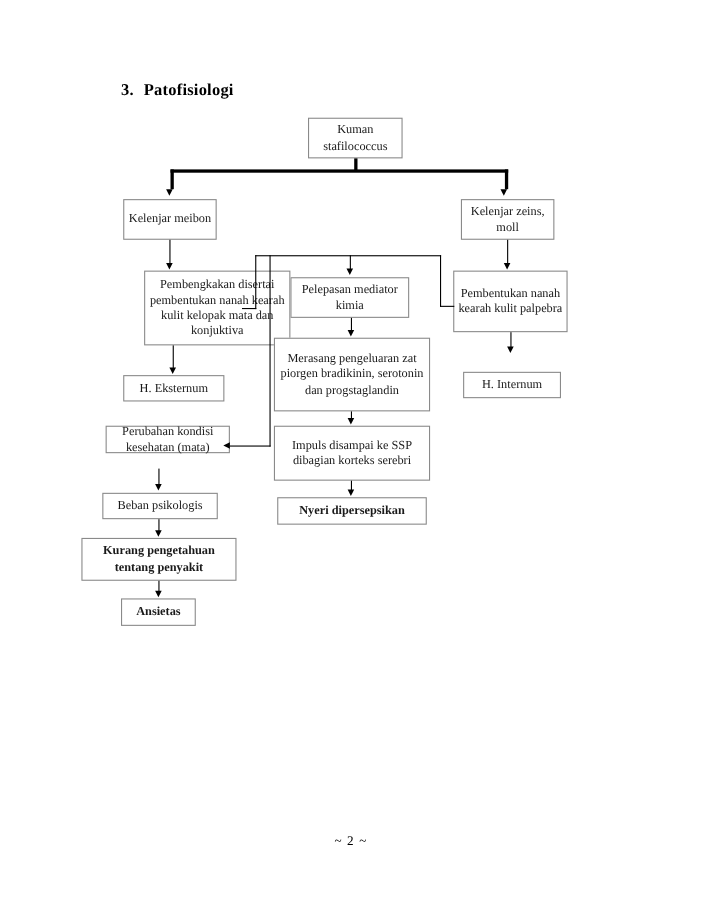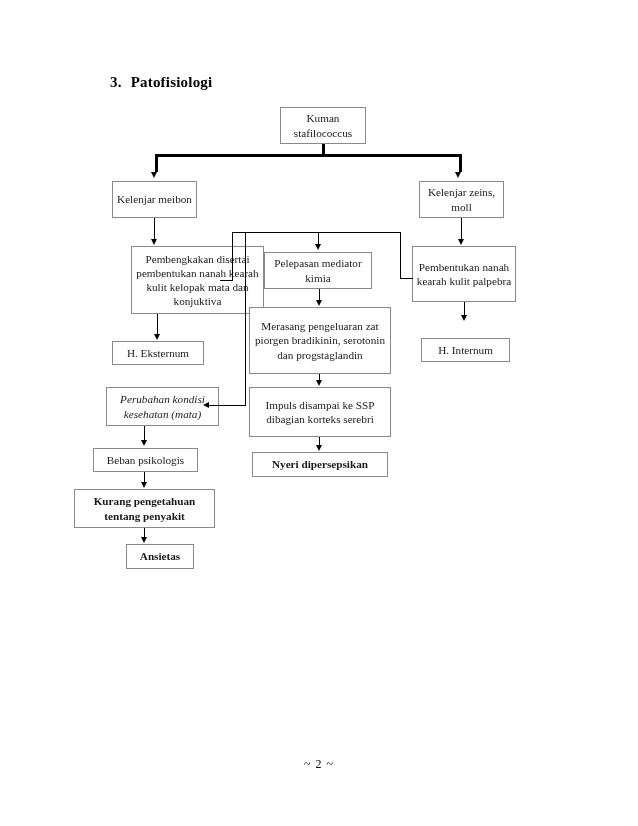--- a/index.html
+++ b/index.html
@@ -124,41 +124,41 @@
   </div>
 
   <div class="node" style="left:249px; top:307px; width:142px; height:67px;">
     <span class="txt">Merasang pengeluaran zat piorgen bradikinin, serotonin dan progstaglandin</span>
   </div>
 
   <div class="node" style="left:421px; top:322px; width:89px; height:24px;margin-top:16px;">
     <span class="txt">H. Internum</span>
   </div>
 
-  <div class="node" style="left:106px; top:387px; width:113px; height:39px;font-style:italic;">
+  <div class="node" style="left:96px; top:387px; width:113px; height:25px;">
     <span class="txt">Perubahan kondisi kesehatan (mata)</span>
   </div>
 
   <div class="node" style="left:249px; top:387px; width:142px; height:50px;">
     <span class="txt">Impuls disampai ke SSP dibagian korteks serebri</span>
   </div>
 
   <div class="node" style="left:93px; top:448px; width:105px; height:24px;">
     <span class="txt">Beban psikologis</span>
   </div>
 
   <div class="node bold" style="left:252px; top:452px; width:136px; height:25px;">
     <span class="txt">Nyeri dipersepsikan</span>
   </div>
 
   <div class="node bold" style="left:74px; top:489px; width:141px; height:39px;">
     <span class="txt">Kurang pengetahuan tentang penyakit</span>
   </div>
 
-  <div class="node bold" style="left:110px; top:544px; width:68px; height:25px;margin-left:16px;">
+  <div class="node bold" style="left:110px; top:544px; width:68px; height:25px;">
     <span class="txt">Ansietas</span>
   </div>
 
   <div class="ln thick-v" style="left:322px; top:144px; height:12px;"></div>
   <div class="ln thick-h" style="left:155px; top:154px; width:307px;"></div>
   <div class="ln thick-v" style="left:155px; top:154px; height:18px;"></div>
   <div class="arrow down" style="left:151px; top:172px;"></div>
   <div class="ln thick-v" style="left:459px; top:154px; height:18px;"></div>
   <div class="arrow down" style="left:455px; top:172px;"></div>
 

